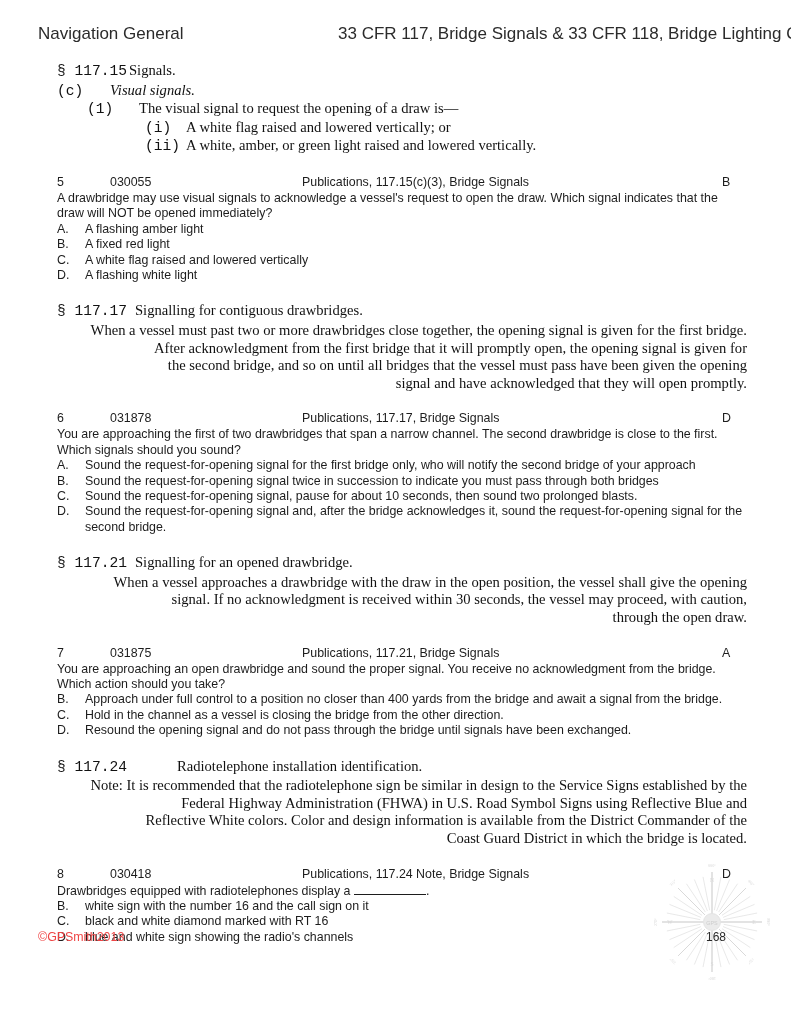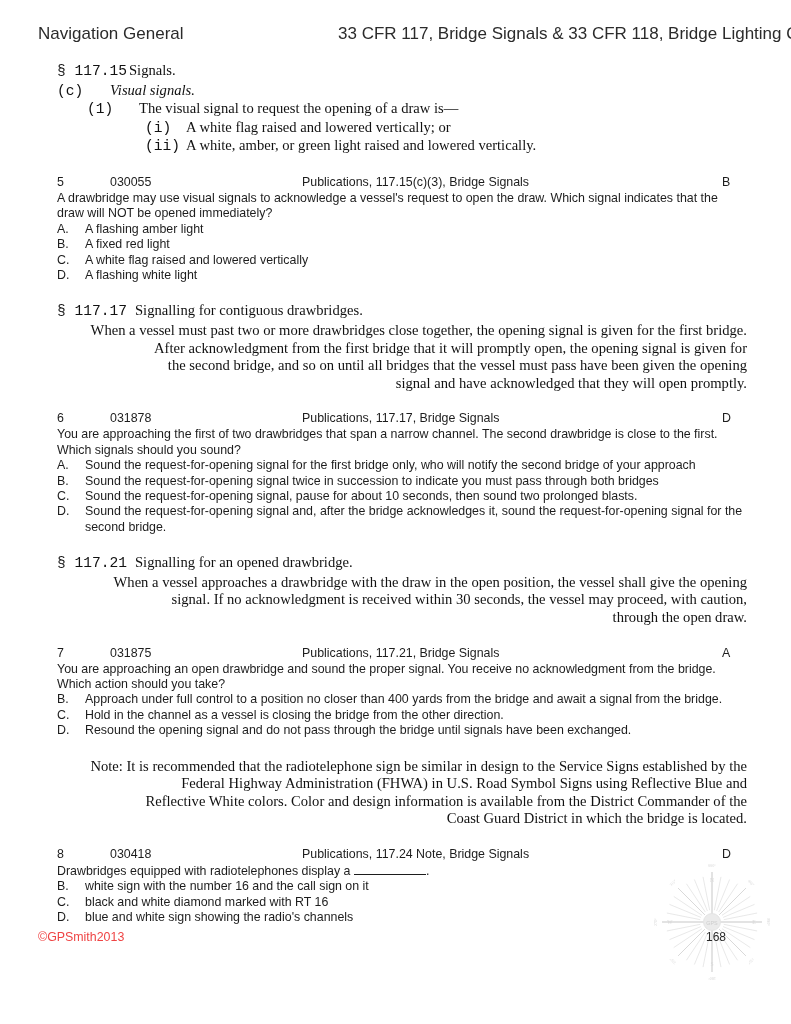--- a/index.html
+++ b/index.html
@@ -254,20 +254,21 @@
       </div>
       <span class="q-stem">You are approaching an open drawbridge and sound the proper signal.  You receive no acknowledgment from the bridge. Which action should you take?</span>
       <span class="q-opt"><span class="olab">B.</span><span>Approach under full control to a position no closer than 400 yards from the bridge and await a signal from the bridge.</span></span>
       <span class="q-opt"><span class="olab">C.</span><span>Hold in the channel as a vessel is closing the bridge from the other direction.</span></span>
       <span class="q-opt"><span class="olab">D.</span><span>Resound the opening signal and do not pass through the bridge until signals have been exchanged.</span></span>
     </div>
 
     <div class="gap-lg"></div>
 
     <div class="reg">
+      <span class="reg-head"><span class="reg-sec" style="width:120px">§ 117.24</span><span class="reg-title">Radiotelephone installation identification.</span></span>
       <span class="reg-para" style="padding-left:88px; text-indent:-62px;">Note: It is recommended that the radiotelephone sign be similar in design to the Service Signs established by the Federal Highway Administration (FHWA) in U.S. Road Symbol Signs using Reflective Blue and Reflective White colors. Color and design information is available from the District Commander of the Coast Guard District in which the bridge is located.</span>
     </div>
 
     <div class="gap-lg"></div>
 
     <div class="q">
       <div class="q-head">
         <span class="q-num">8</span>
         <span class="q-id">030418</span>
         <span class="q-ref">Publications, 117.24 Note, Bridge Signals</span>

